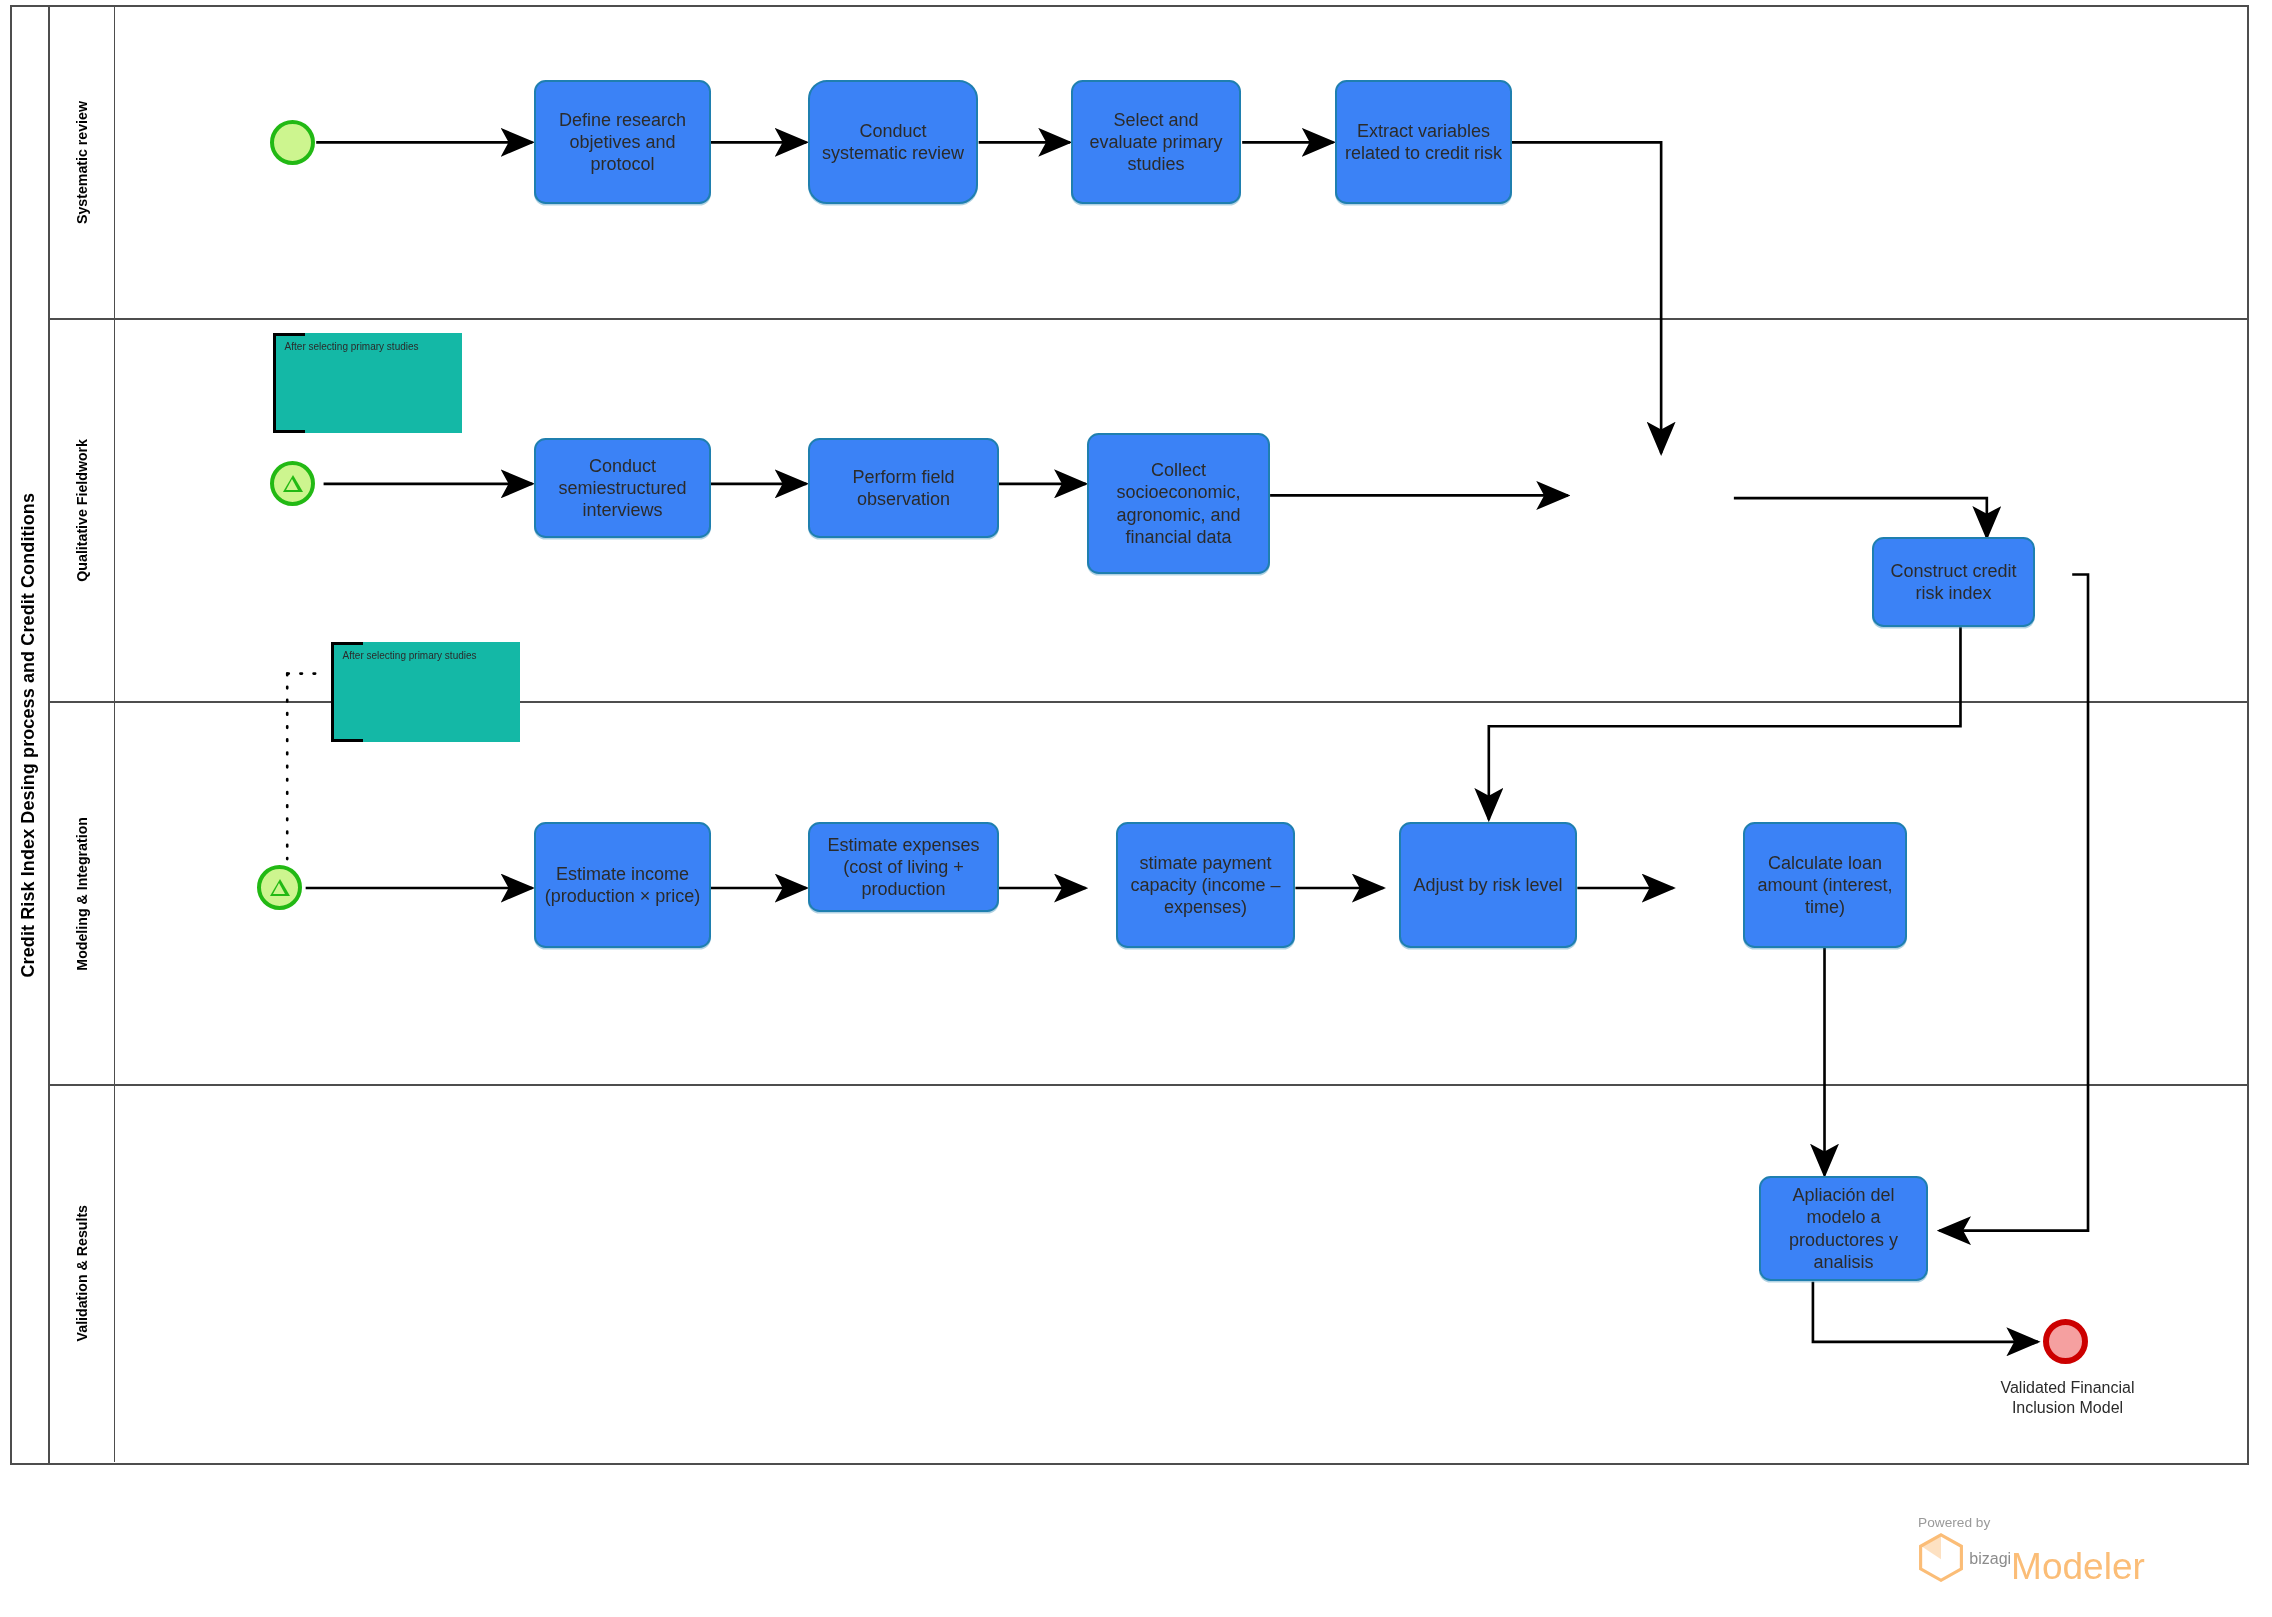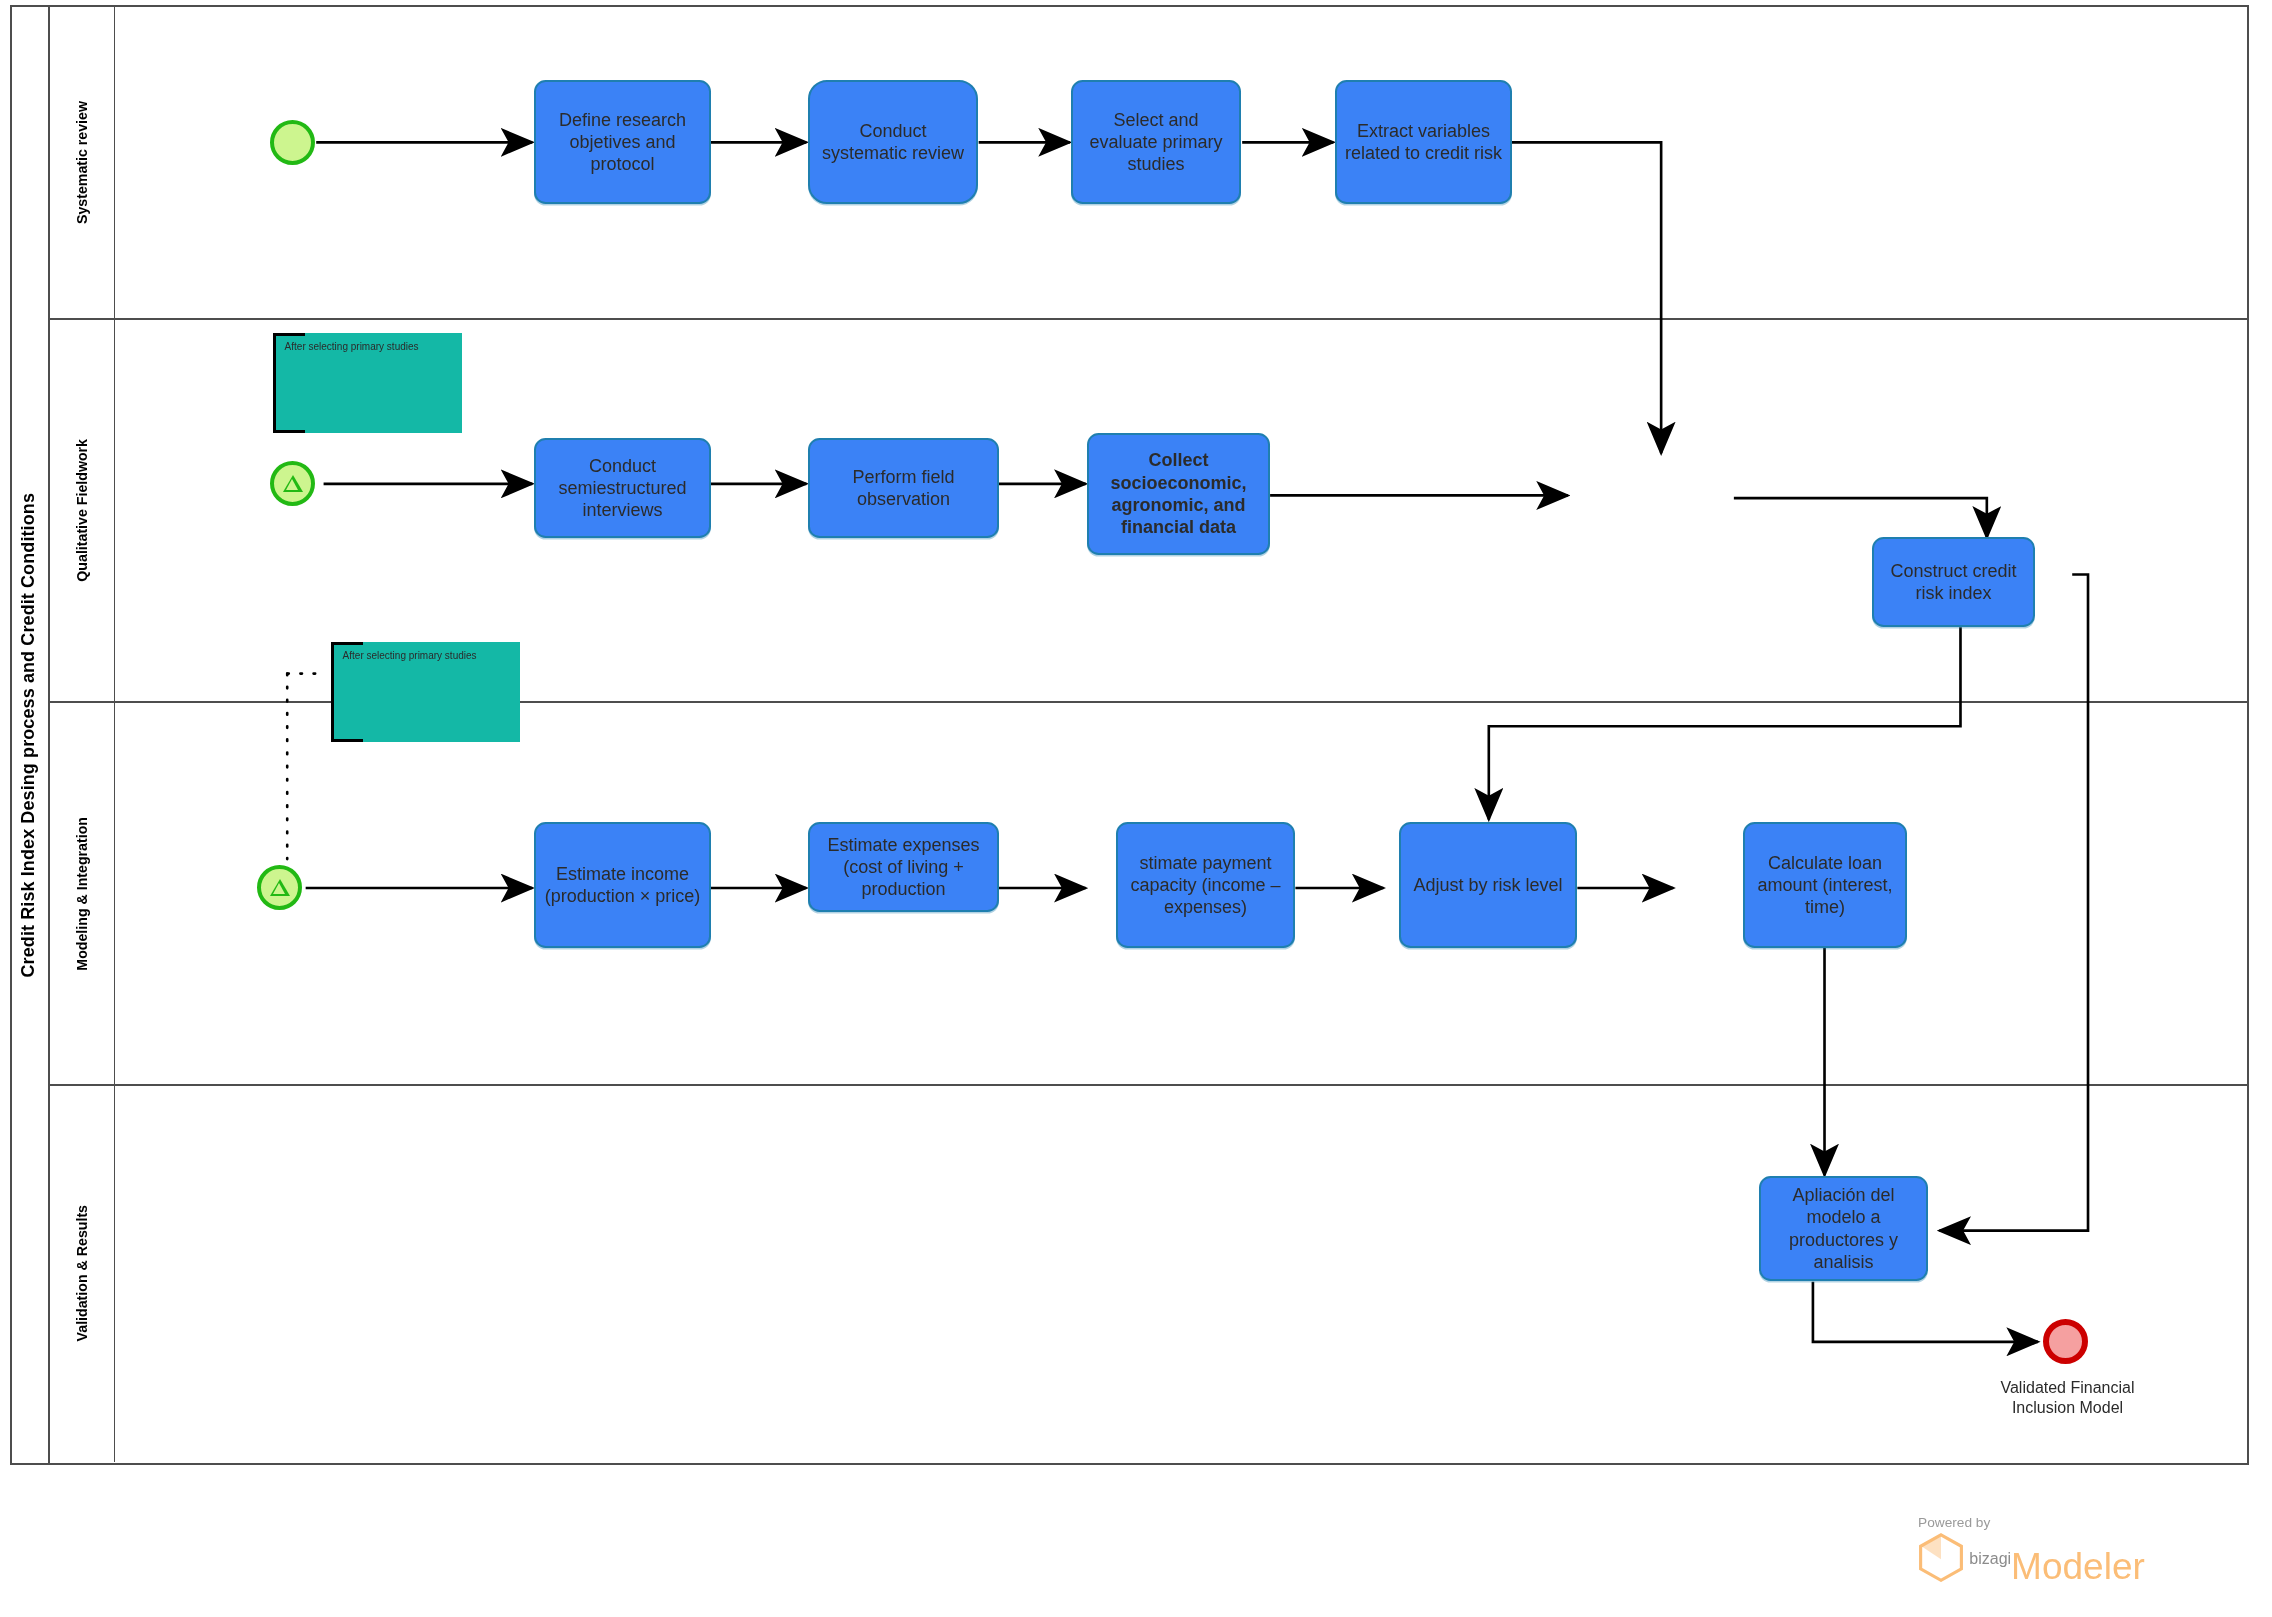--- a/index.html
+++ b/index.html
@@ -160,21 +160,21 @@
   <div class="task" style="left:1335px;top:80px;width:177px;height:124px;">
     <span>Extract variables related to credit risk</span>
   </div>
 
   <div class="task" style="left:534px;top:438px;width:177px;height:100px;">
     <span>Conduct semiestructured interviews</span>
   </div>
   <div class="task" style="left:808px;top:438px;width:191px;height:100px;">
     <span>Perform field observation</span>
   </div>
-  <div class="task" style="left:1087px;top:433px;width:183px;height:122px;font-weight:bold;">
+  <div class="task" style="left:1087px;top:433px;width:183px;height:141px;">
     <span>Collect socioeconomic, agronomic, and financial data</span>
   </div>
   <div class="task" style="left:1872px;top:537px;width:163px;height:90px;">
     <span>Construct credit risk index</span>
   </div>
 
   <div class="task" style="left:534px;top:822px;width:177px;height:126px;">
     <span>Estimate income (production × price)</span>
   </div>
   <div class="task" style="left:808px;top:822px;width:191px;height:90px;">

